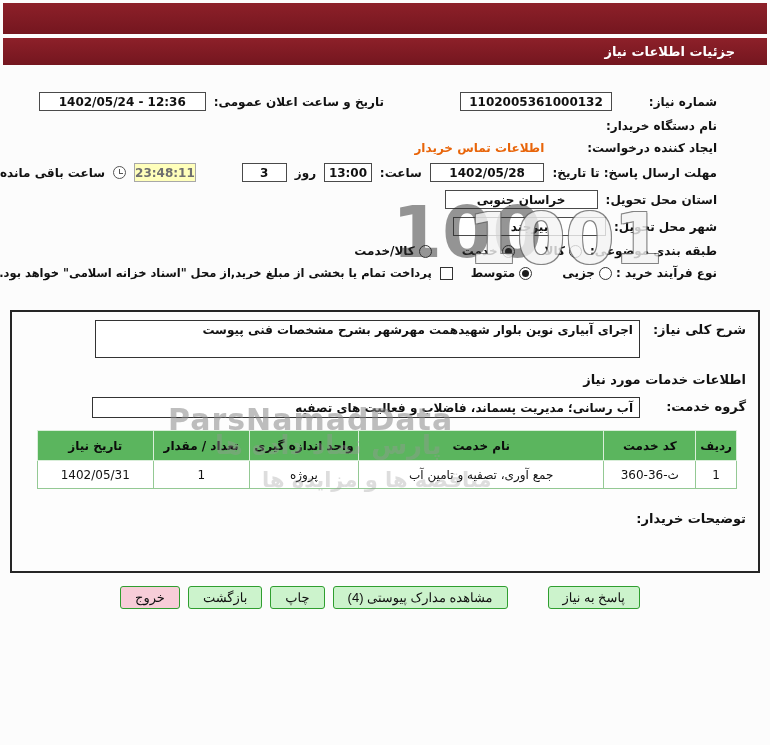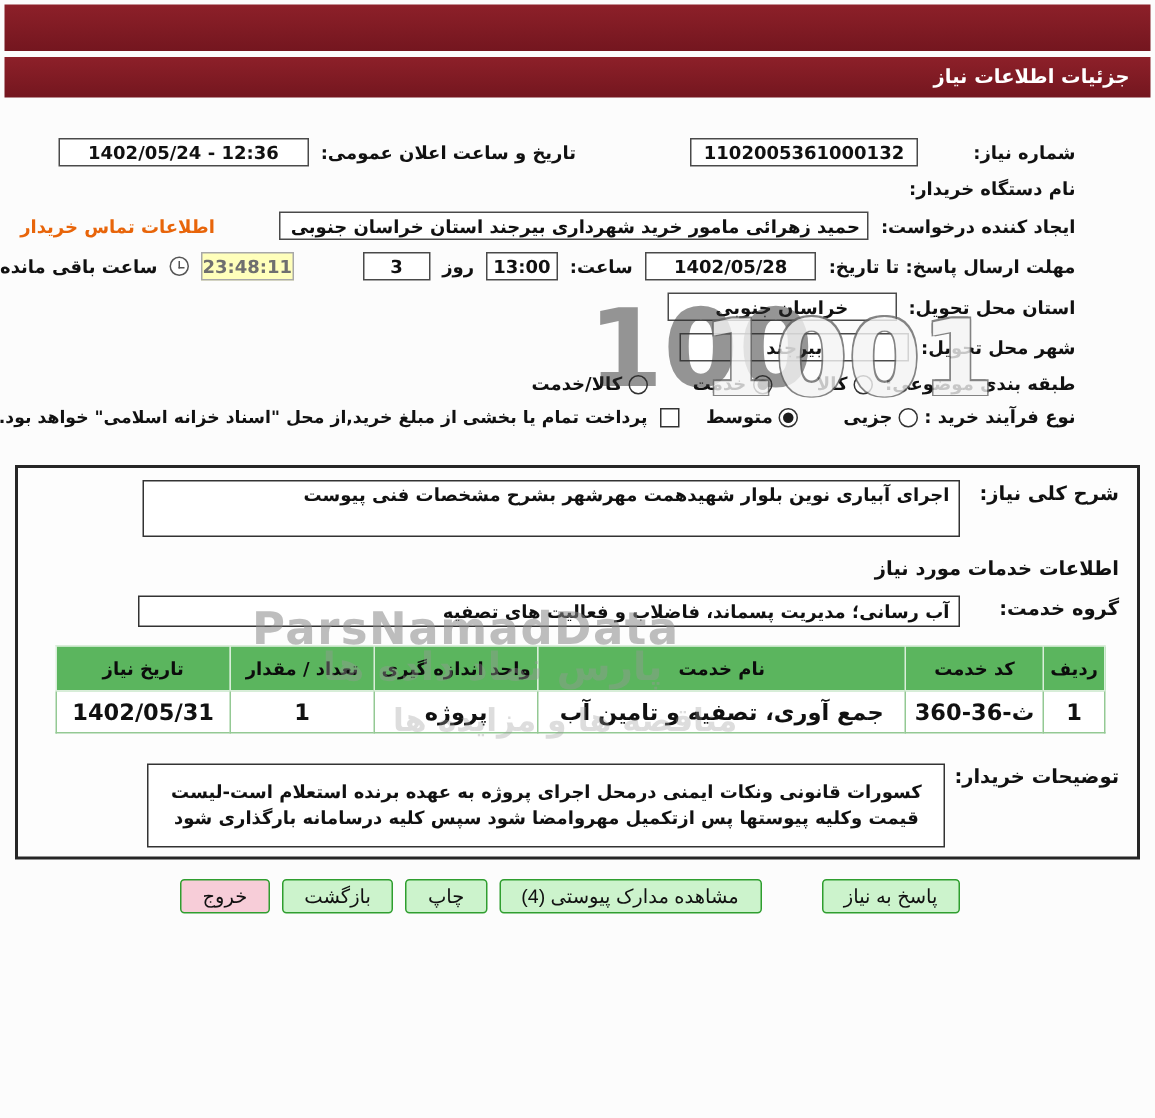--- a/index.html
+++ b/index.html
@@ -8,21 +8,21 @@
     font-family: "DejaVu Sans", "Liberation Sans", sans-serif;
     background: #fcfcfc;
     direction: rtl;
     position: relative;
     overflow: hidden;
     color: #111;
   }
   .bar { position: absolute; left: 3px; right: 3px; background: linear-gradient(#8d2029, #74161f); }
   .bar1 { top: 3px; height: 31px; }
   .bar2 { top: 38px; height: 27px; color: #fff; font-size: 13px; font-weight: bold;
-          line-height: 27px; padding-right: 14px; }
+          line-height: 27px; padding-right: 32px; }
 
   .form { position: absolute; top: 92px; right: 0; left: 0; padding-right: 53px; font-size: 12px; }
   .row { display: flex; align-items: center; gap: 8px; margin-bottom: 8px; }
   .lbl { font-weight: bold; white-space: nowrap; font-size: 12px; }
   .lblw { min-width: 97px; }
   .box { border: 1px solid #4a4a4a; background: #fff; height: 19px; display: flex;
          align-items: center; padding: 0 5px; font-size: 12px; font-weight: bold; overflow: hidden;
          white-space: nowrap; }
   .center { justify-content: center; }
   .ltr { direction: ltr; }
@@ -59,22 +59,22 @@
   .srow { display: flex; align-items: flex-start; gap: 6px; }
   .slbl { font-weight: bold; font-size: 13px; min-width: 100px; white-space: nowrap; padding-top: 2px; }
   .descbox { width: 545px; height: 38px; border: 1px solid #333; background: #fff;
              font-size: 12px; padding: 2px 6px; font-weight: bold; }
   .sheading { font-weight: bold; font-size: 13px; margin: 14px 0 10px; }
   .groupbox { width: 548px; height: 21px; border: 1px solid #333; background: #fff;
               font-size: 12px; padding: 0 6px; display: flex; align-items: center; font-weight: bold; }
   table.services { border-collapse: collapse; width: 700px; margin: 12px 9px 0 0; }
   table.services th { background: #5bb55e; border: 1px solid #d9eed9; font-size: 12px;
                       font-weight: bold; height: 30px; padding: 2px 4px; color: #0c0c0c; }
-  table.services td { border: 1px solid #94c994; background: #fff; font-size: 15px;
-                      height: 28px; text-align: center; padding: 2px 4px; font-weight: bold; }
+  table.services td { border: 1px solid #94c994; background: #fff; font-size: 12px;
+                      height: 28px; text-align: center; padding: 2px 4px; font-weight: normal; }
   .notes { margin-top: 20px; }
   .notesbox { width: 532px; min-height: 56px; border: 1px solid #333; background: #fff;
               display: flex; align-items: center; justify-content: center; text-align: center;
               font-size: 12px; line-height: 17px; padding: 4px 14px; font-weight: bold; }
 
   .actions { position: absolute; top: 586px; right: 130px; display: flex; gap: 8px; align-items: center; }
   .btn { background: #ccf3cc; border: 1px solid #2f9e2f; border-radius: 3px; height: 23px;
          padding: 0 14px; font-size: 13px; display: flex; align-items: center; cursor: pointer;
          color: #111; white-space: nowrap; }
   .btn.exit { background: #f7cdd8; }
@@ -105,21 +105,20 @@
     <span class="lbl gap68">تاریخ و ساعت اعلان عمومی:</span>
     <div class="box center ltr w165">1402/05/24 - 12:36</div>
   </div>
 
   <div class="row">
     <span class="lbl lblw">نام دستگاه خریدار:</span>
   </div>
 
   <div class="row">
     <span class="lbl lblw">ایجاد کننده درخواست:</span>
-    <div class="box w393">حمید زهرائی مامور خرید شهرداری بیرجند استان خراسان جنوبی</div>
     <span class="contact-link gap35">اطلاعات تماس خریدار</span>
   </div>
 
   <div class="row">
     <span class="lbl">مهلت ارسال پاسخ: تا تاریخ:</span>
     <div class="box center ltr w165">1402/05/28</div>
     <span class="lbl">ساعت:</span>
     <div class="box center ltr w65">13:00</div>
     <span class="lbl">روز</span>
     <div class="box center w60">3</div>
@@ -210,21 +209,20 @@
         <td>جمع آوری، تصفیه و تامین آب</td>
         <td>پروژه</td>
         <td>1</td>
         <td class="ltr">1402/05/31</td>
       </tr>
     </tbody>
   </table>
 
   <div class="srow notes">
     <span class="slbl">توضیحات خریدار:</span>
-    <div class="notesbox">کسورات قانونی ونکات ایمنی درمحل اجرای پروژه به عهده برنده استعلام است-لیست قیمت وکلیه پیوستها پس ازتکمیل مهروامضا شود سپس کلیه درسامانه بارگذاری شود</div>
   </div>
 
 </div>
 
 <div class="actions">
   <button class="btn respond">پاسخ به نیاز</button>
   <button class="btn">مشاهده مدارک پیوستی (4)</button>
   <button class="btn">چاپ</button>
   <button class="btn">بازگشت</button>
   <button class="btn exit">خروج</button>

